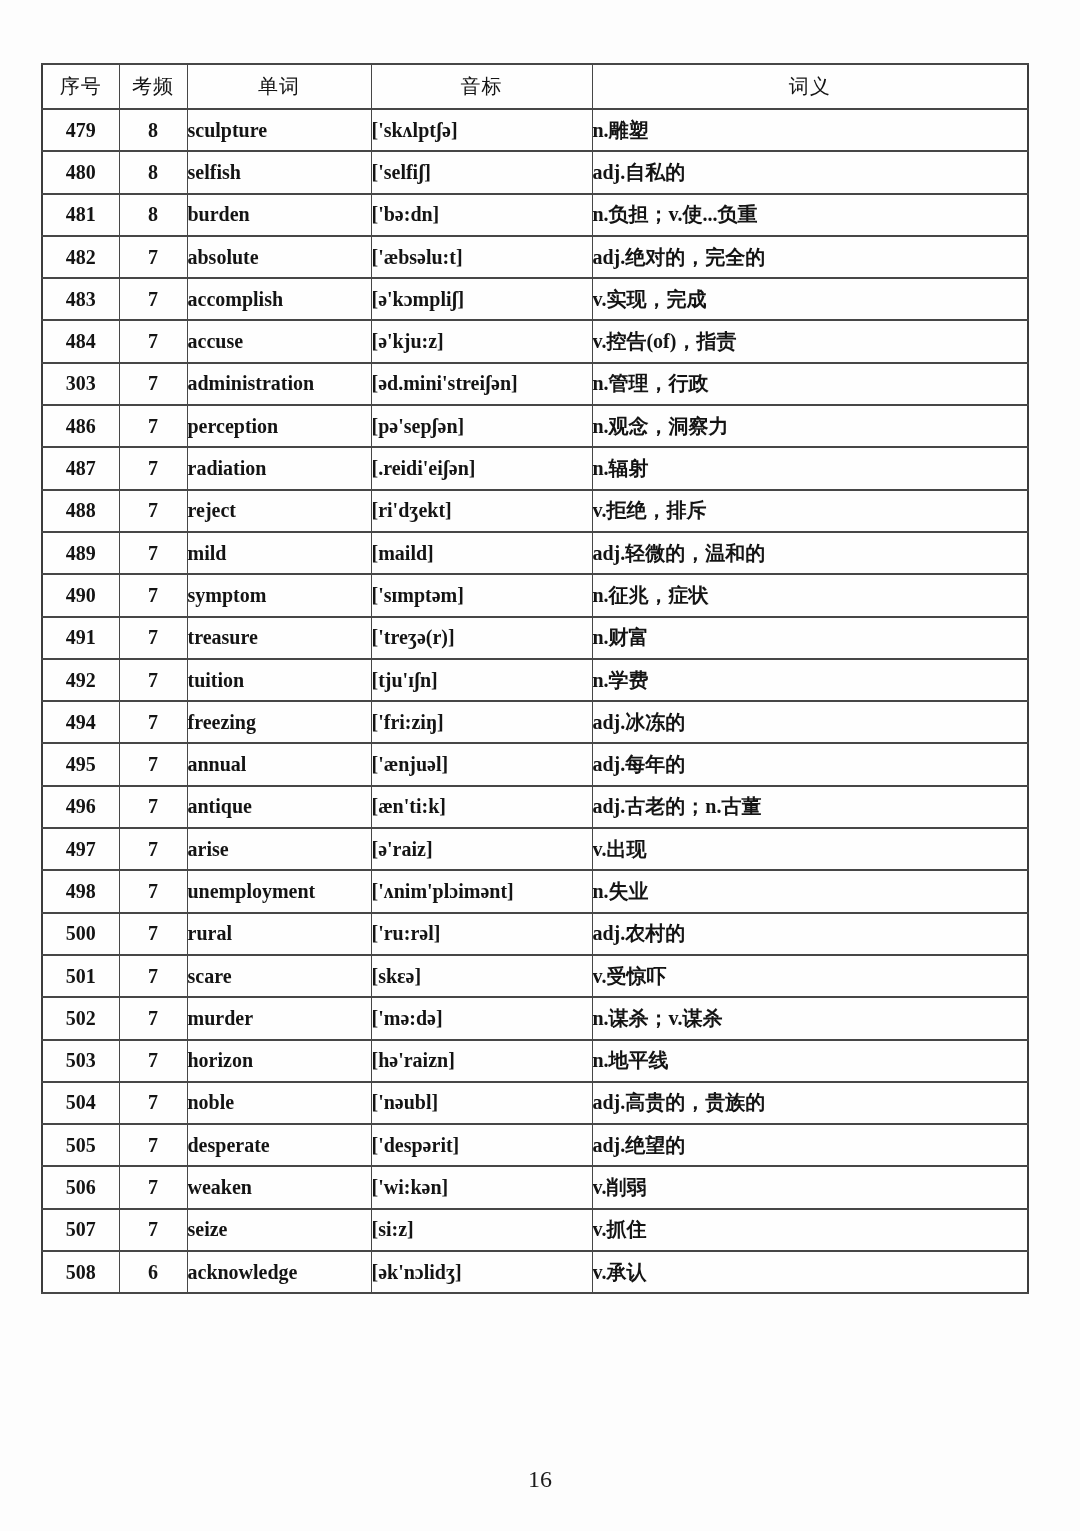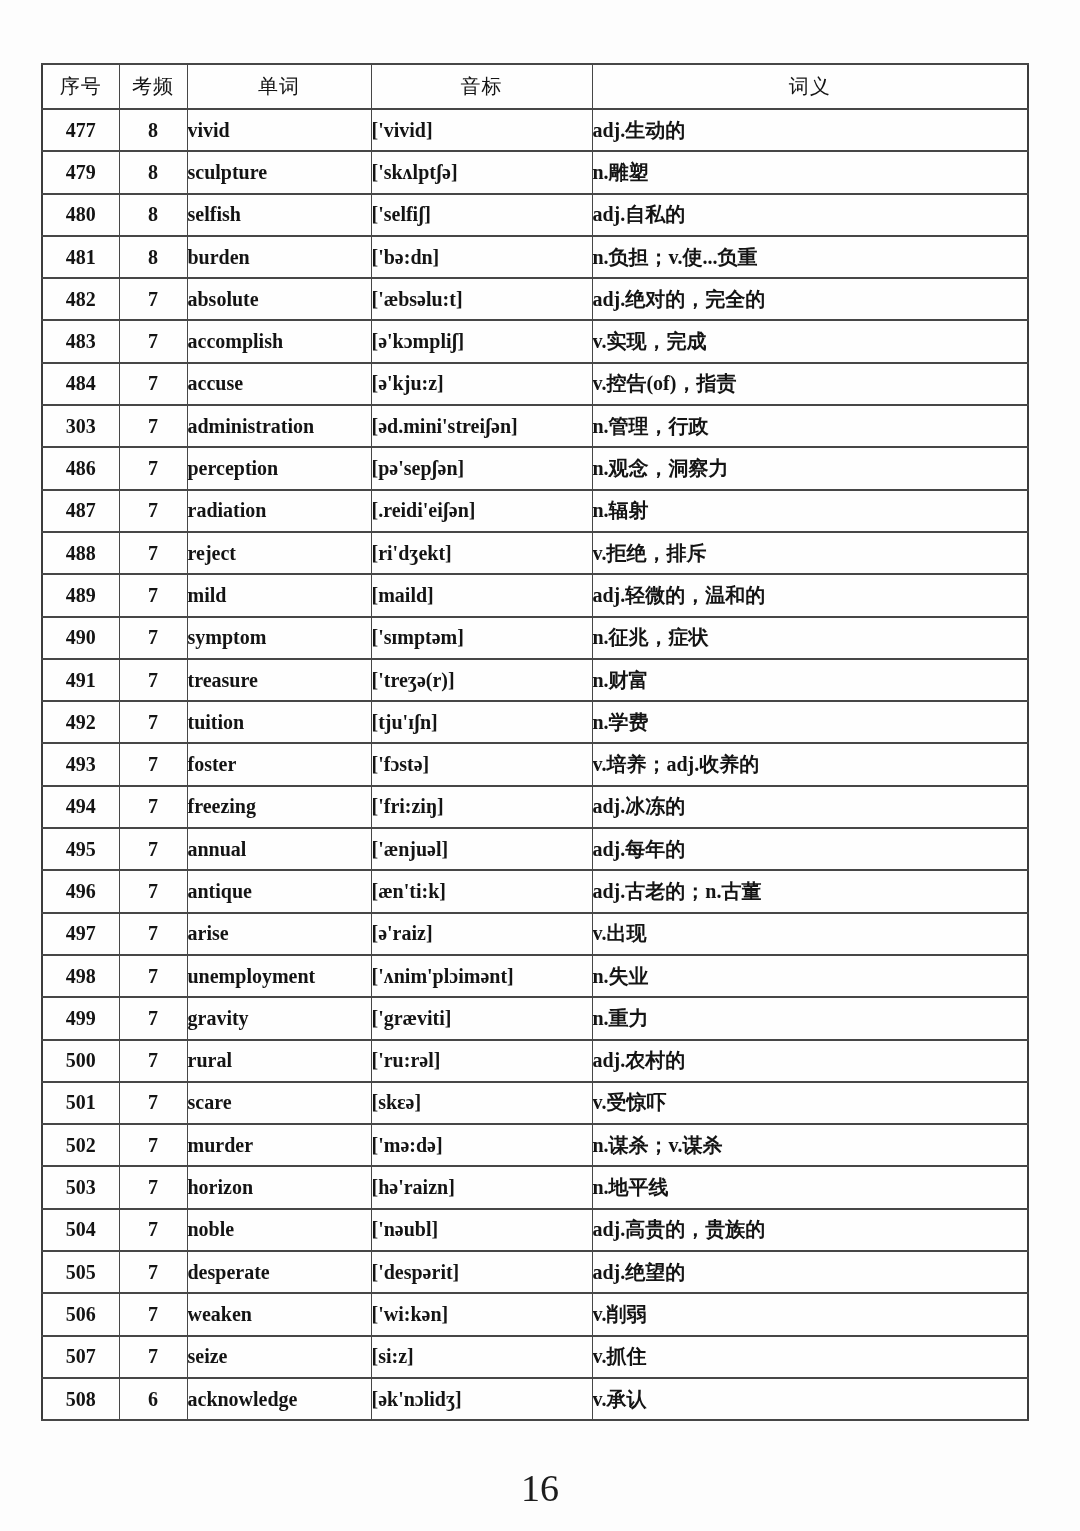--- a/index.html
+++ b/index.html
@@ -70,21 +70,21 @@
   td.col-word, td.col-phonetic, td.col-meaning {
     text-align: left;
     padding-left: 14px;
   }
   .page-number {
     position: absolute;
     left: 0;
     top: 1466px;
     width: 1080px;
     text-align: center;
-    font-size: 38px;
+    font-size: 24px;
     font-weight: normal;
     color: #1c1c1c;
   }
 </style>
 </head>
 <body>
 
 <div class="page">
 
   <div class="table-wrap">
@@ -100,27 +100,20 @@
         <tr>
           <th>序号</th>
           <th>考频</th>
           <th>单词</th>
           <th>音标</th>
           <th>词义</th>
         </tr>
       </thead>
       <tbody>
 
-      <tr>
-            <td class="col-no">477</td>
-            <td class="col-freq">8</td>
-            <td class="col-word">vivid</td>
-            <td class="col-phonetic">['vivid]</td>
-            <td class="col-meaning">adj.生动的</td>
-          </tr>
           <tr>
             <td class="col-no">479</td>
             <td class="col-freq">8</td>
             <td class="col-word">sculpture</td>
             <td class="col-phonetic">['skʌlptʃə]</td>
             <td class="col-meaning">n.雕塑</td>
           </tr>
           <tr>
             <td class="col-no">480</td>
             <td class="col-freq">8</td>
@@ -206,27 +199,20 @@
             <td class="col-meaning">n.财富</td>
           </tr>
           <tr>
             <td class="col-no">492</td>
             <td class="col-freq">7</td>
             <td class="col-word">tuition</td>
             <td class="col-phonetic">[tju'ɪʃn]</td>
             <td class="col-meaning">n.学费</td>
           </tr>
           <tr>
-            <td class="col-no">493</td>
-            <td class="col-freq">7</td>
-            <td class="col-word">foster</td>
-            <td class="col-phonetic">['fɔstə]</td>
-            <td class="col-meaning">v.培养；adj.收养的</td>
-          </tr>
-          <tr>
             <td class="col-no">494</td>
             <td class="col-freq">7</td>
             <td class="col-word">freezing</td>
             <td class="col-phonetic">['fri:ziŋ]</td>
             <td class="col-meaning">adj.冰冻的</td>
           </tr>
           <tr>
             <td class="col-no">495</td>
             <td class="col-freq">7</td>
             <td class="col-word">annual</td>
@@ -246,27 +232,20 @@
             <td class="col-word">arise</td>
             <td class="col-phonetic">[ə'raiz]</td>
             <td class="col-meaning">v.出现</td>
           </tr>
           <tr>
             <td class="col-no">498</td>
             <td class="col-freq">7</td>
             <td class="col-word">unemployment</td>
             <td class="col-phonetic">['ʌnim'plɔimənt]</td>
             <td class="col-meaning">n.失业</td>
-          </tr>
-          <tr>
-            <td class="col-no">499</td>
-            <td class="col-freq">7</td>
-            <td class="col-word">gravity</td>
-            <td class="col-phonetic">['græviti]</td>
-            <td class="col-meaning">n.重力</td>
           </tr>
           <tr>
             <td class="col-no">500</td>
             <td class="col-freq">7</td>
             <td class="col-word">rural</td>
             <td class="col-phonetic">['ru:rəl]</td>
             <td class="col-meaning">adj.农村的</td>
           </tr>
           <tr>
             <td class="col-no">501</td>

